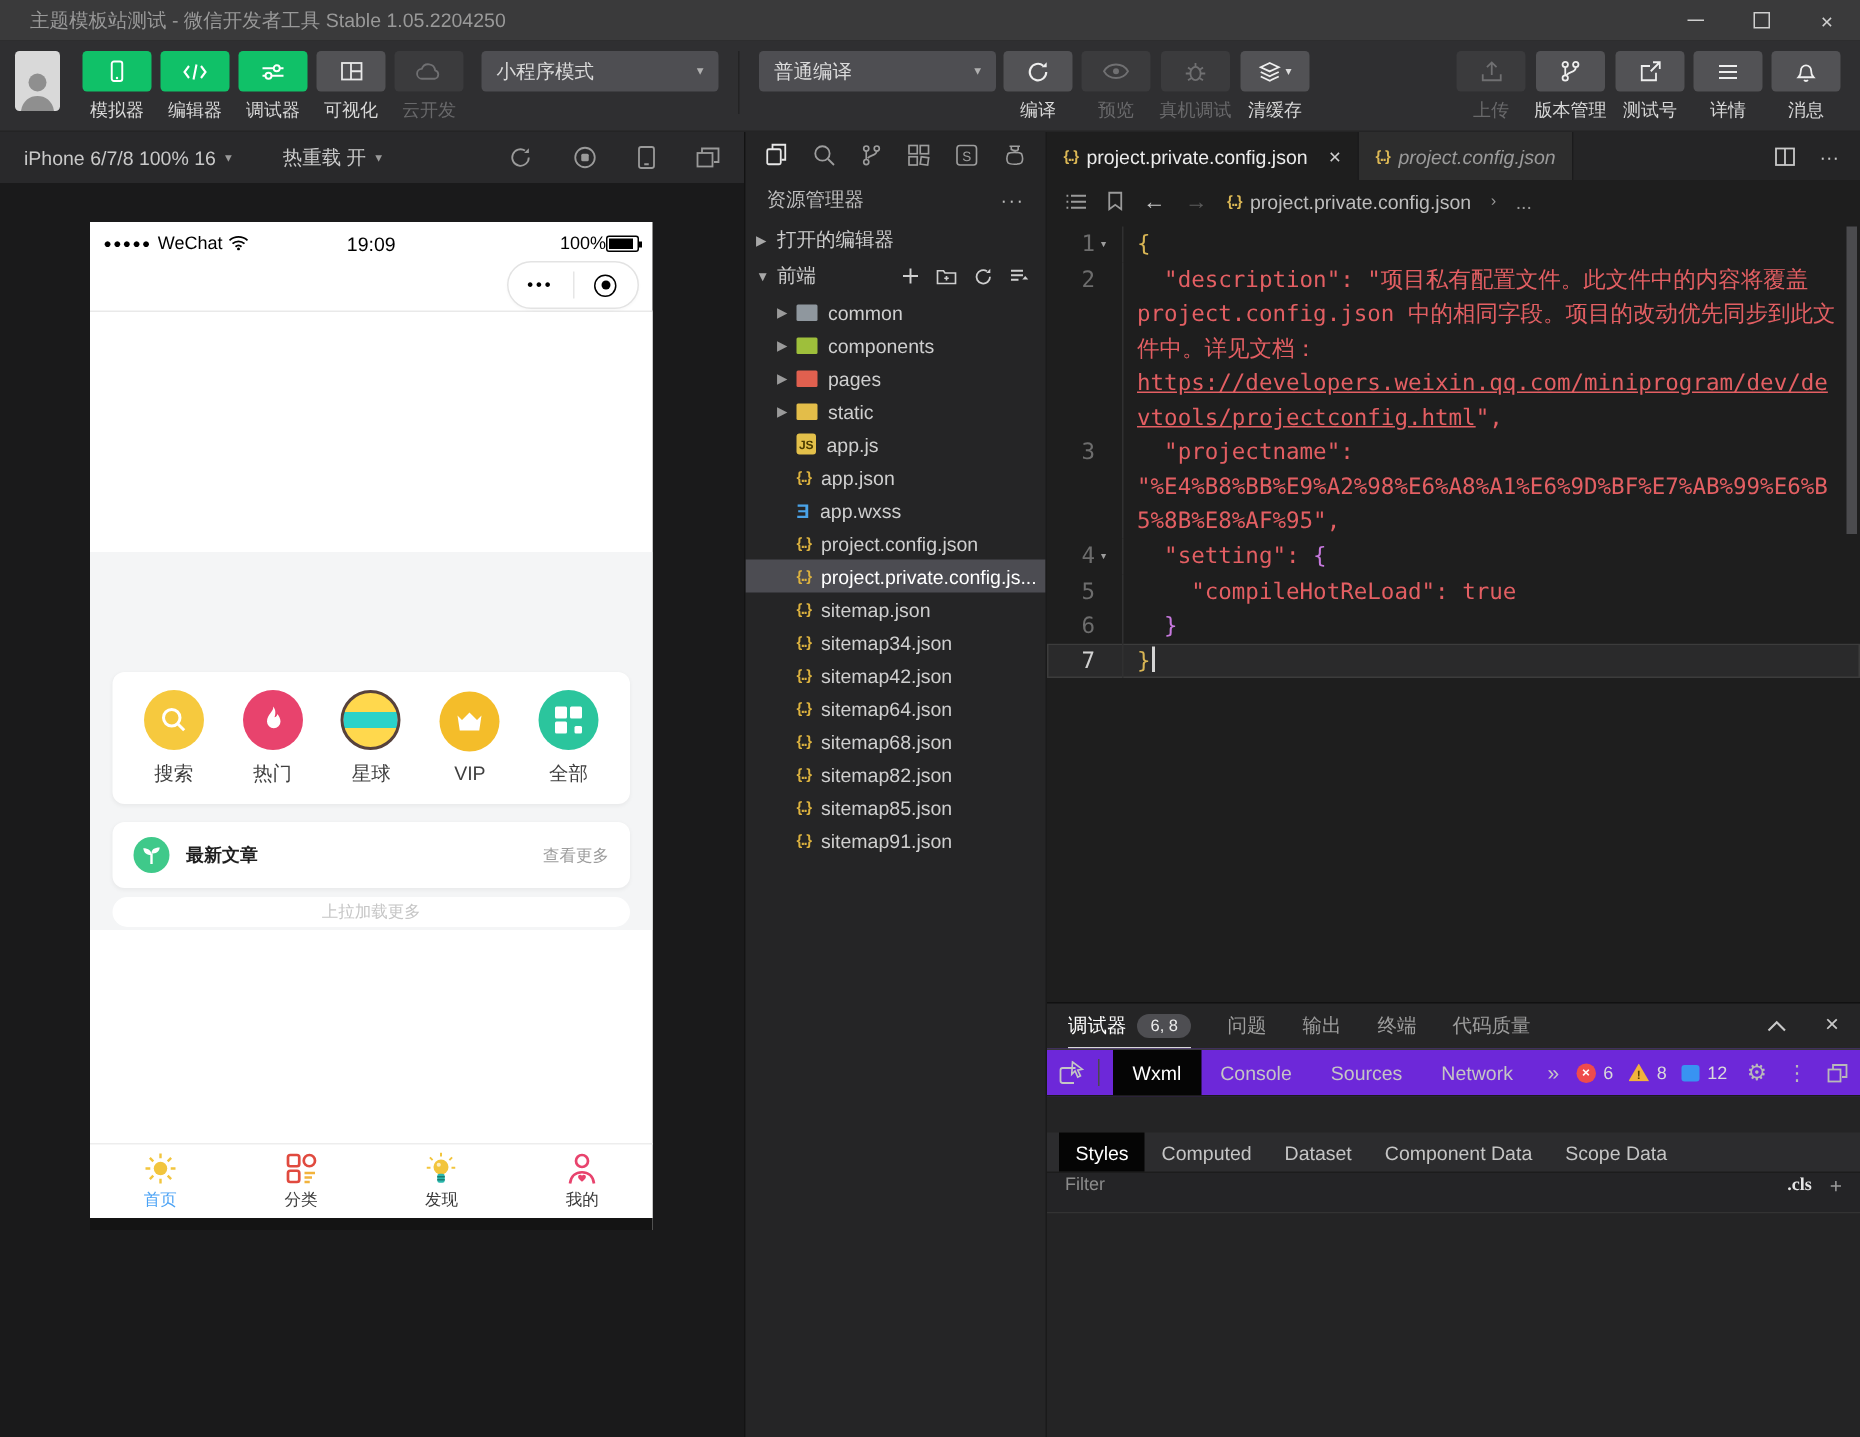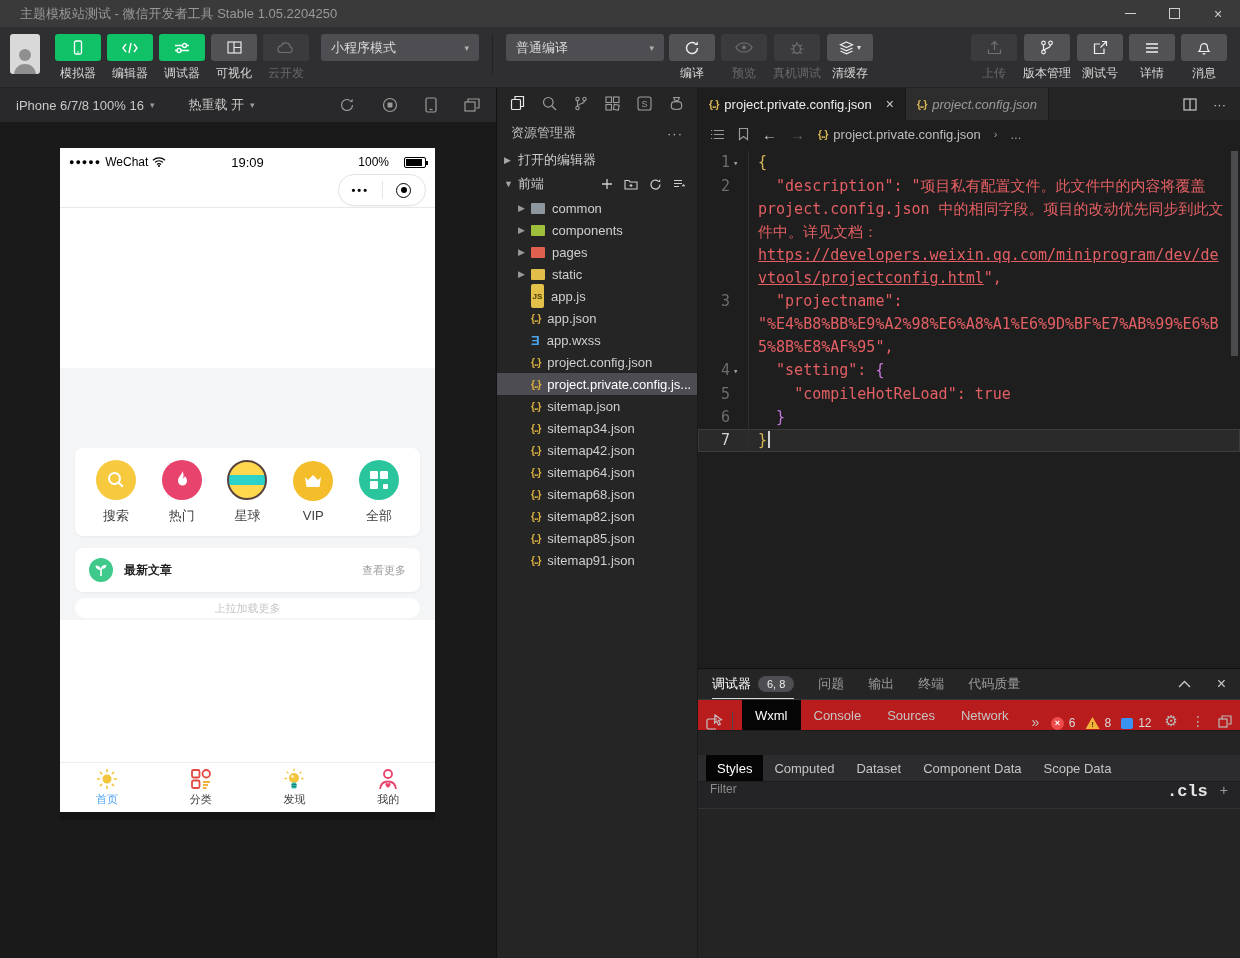--- a/index.html
+++ b/index.html
@@ -40,21 +40,21 @@
 .sim-dd .caret{font-size:9px;color:#9a9a9a}
 .sim-icons{margin-left:auto;display:flex;gap:27px;align-items:center}
 .sim-stage{flex:1;position:relative;background:#1a1a1b}
 
 
 .phone{position:absolute;left:60px;top:26px;width:375px;height:672px;background:#fff;display:flex;flex-direction:column;color:#111}
 .sb{height:28px;display:flex;align-items:center;padding:0 9px;font-size:12px;color:#000;flex-shrink:0}
 .sb-left{display:flex;align-items:center;gap:4px;width:120px}
 .sb-dots{font-size:9px;letter-spacing:1px}
 .sb-time{flex:1;text-align:center;font-size:13px}
-.sb-right{width:120px;display:flex;align-items:center;justify-content:flex-end;gap:15px;font-size:12px}
+.sb-right{width:120px;display:flex;align-items:center;justify-content:flex-end;gap:0;font-size:12px}
 .battery{width:22px;height:11px;border:1px solid #000;border-radius:2px;position:relative}
 .battery::before{content:"";position:absolute;left:1px;top:1px;bottom:1px;width:16px;background:#000}
 .battery::after{content:"";position:absolute;right:-3px;top:3px;width:2px;height:4px;background:#000}
 .navbar{height:32px;border-bottom:1px solid #e9e9e9;position:relative;flex-shrink:0}
 .capsule{position:absolute;top:-2px;right:9px;width:88px;height:32px;background:#fff;border:1px solid #e3e3e3;border-radius:16px;display:flex;align-items:center;box-shadow:0 1px 2px rgba(0,0,0,.03)}
 .capsule-dots{flex:1;text-align:center;font-size:11px;letter-spacing:2px;font-weight:bold;color:#000}
 .capsule-sep{width:1px;height:18px;background:#e6e6e6}
 .capsule-target{flex:1;display:flex;align-items:center;justify-content:center}
 .ring{width:15px;height:15px;border:1.6px solid #000;border-radius:50%;display:flex;align-items:center;justify-content:center}
 .ring i{width:6px;height:6px;background:#000;border-radius:50%}
@@ -99,21 +99,21 @@
 .exp-section .arr{width:14px;font-size:9px;color:#a8a8a8}
 .sec-actions{margin-left:auto;display:flex;gap:11px;color:#cfcfcf;align-items:center;padding-right:4px}
 .tree{flex:1;overflow:hidden;padding-top:1px}
 .tree-row{height:22px;display:flex;align-items:center;color:#cfcfcf;padding-left:21px}
 .tree-row .arr{width:13px;font-size:9px;color:#9a9a9a;flex-shrink:0}
 .tree-row.file{padding-left:34px}
 .tree-row.selected{background:#4c4c52;color:#fff}
 .fi{margin-right:7px;flex-shrink:0;display:inline-flex;align-items:center;justify-content:center}
 .fi-folder{width:14px;height:11px;border-radius:1px}
 .fi-json{color:#dcb23f;font-size:10px;font-weight:bold;letter-spacing:-1px}
-.fi-js{width:13px;height:24px;background:#e3c04a;border-radius:2px;color:#4b3c00;font-size:8px;font-weight:bold;display:flex;align-items:center;justify-content:center}
+.fi-js{width:13px;height:14px;background:#e3c04a;border-radius:2px;color:#4b3c00;font-size:8px;font-weight:bold;display:flex;align-items:center;justify-content:center}
 .fi-wxss{color:#4aa3e8;font-size:13px;font-weight:bold}
 .tree-label{white-space:nowrap;overflow:hidden}
 
 
 .right-panel{flex:1;display:flex;flex-direction:column;min-width:0}
 .editor{height:580px;display:flex;flex-direction:column;background:#1e1e1e;flex-shrink:0}
 .tabstrip{height:32px;background:#252526;display:flex;align-items:stretch;flex-shrink:0}
 .etab{display:flex;align-items:center;padding:0 11px;gap:6px;font-size:13px;border-right:1px solid #1b1b1c}
 .etab.active{background:#1e1e1e;color:#ececec}
 .etab.preview{background:#2d2d2d;color:#9b9b9b;font-style:italic}
@@ -137,41 +137,41 @@
 .cursor{display:inline-block;width:1.5px;height:17px;background:#d4d4d4;vertical-align:-3px;margin-left:1px}
 .scrollbar-v{position:absolute;right:2px;top:3px;width:7px;height:205px;background:#4b4b4e}
 
 
 .debugger{height:290px;border-top:1px solid #111;background:#252526;display:flex;flex-direction:column;flex-shrink:0}
 .dbg-tabs{height:30px;display:flex;align-items:center;padding:0 14px;gap:24px;color:#9d9d9d;flex-shrink:0}
 .dbg-tab{display:flex;align-items:center;gap:7px;height:100%;white-space:nowrap}
 .dbg-tab.active{color:#fff;box-shadow:0 -1px 0 #d8d8d8 inset}
 .badge{background:#4e4e52;color:#ececec;font-size:11px;border-radius:9px;padding:2px 9px}
 .dbg-win{margin-left:auto;display:flex;gap:26px;color:#c9c9c9;align-items:center}
-.devtools-bar{height:32px;background:#b91c1c;display:flex;align-items:flex-end;padding:0 8px;color:#c5c5c5;border-top:1px solid #38383a;border-bottom:1px solid #1c1c1c;flex-shrink:0}
+.devtools-bar{height:32px;background:#6d28d9;display:flex;align-items:center;padding:0 8px;color:#c5c5c5;border-top:1px solid #38383a;border-bottom:1px solid #1c1c1c;flex-shrink:0}
 .dt-sep{width:1px;height:18px;background:#4a4a4a;margin:0 9px}
 .dt-tab{padding:0 13px;height:100%;display:flex;align-items:center;white-space:nowrap}
 .dt-tab.active{background:#050505;color:#fff}
 .dt-more{margin:0 10px;color:#c5c5c5;font-size:14px}
 .dt-counts{margin-left:auto;display:flex;align-items:center;gap:5px}
 .err-ico{width:13px;height:13px;border-radius:50%;background:#ef4b4b;color:#fff;font-size:9px;display:flex;align-items:center;justify-content:center;font-weight:bold}
 .warn-ico{width:14px;height:12px;background:#f2b33c;clip-path:polygon(50% 0,100% 100%,0 100%);color:#5b4300;font-size:8px;font-weight:bold;display:flex;align-items:flex-end;justify-content:center}
 .msg-ico{width:12px;height:11px;background:#3893f2;border-radius:2px}
 .count{color:#dadada;font-size:12px;margin-right:5px}
 .dt-icons{display:flex;align-items:center;gap:13px;margin-left:8px;color:#b9b9b9}
 .gear{font-size:15px}
 .kebab{font-size:14px;letter-spacing:0}
 .dt-gap{height:24px;background:#242425;flex-shrink:0}
 .styles-bar{height:27px;background:#2c2c2e;display:flex;align-items:center;padding:0 8px;color:#c5c5c5;border-bottom:1px solid #1c1c1c;flex-shrink:0}
 .st-tab{padding:0 11px;height:100%;display:flex;align-items:center;white-space:nowrap}
 .st-tab.active{background:#050505;color:#fff}
 .filter-row{height:27px;background:#242426;display:flex;align-items:flex-start;padding:0 12px;border-bottom:1px solid #333;flex-shrink:0}
 .filter-input{flex:1;background:transparent;border:none;outline:none;color:#c9c9c9;font-size:12px;font-family:inherit}
 .filter-input::placeholder{color:#8b8b8b}
-.cls-btn{color:#e6e6e6;font-size:17px;font-weight:bold;font-family:Liberation Mono, monospace;margin:0 12px 16px 8px}
+.cls-btn{color:#e6e6e6;font-size:12px;font-weight:bold;font-family:Liberation Serif, serif;margin:0 12px 16px 8px}
 .plus{color:#9a9a9a;font-size:14px}
 .dbg-rest{flex:1;background:#242425}
 svg{display:block}
 </style>
 </head>
 <body>
 
 <div class="titlebar">
   <div class="win-title">主题模板站测试 - 微信开发者工具 Stable 1.05.2204250</div>
   <div class="win-controls">

